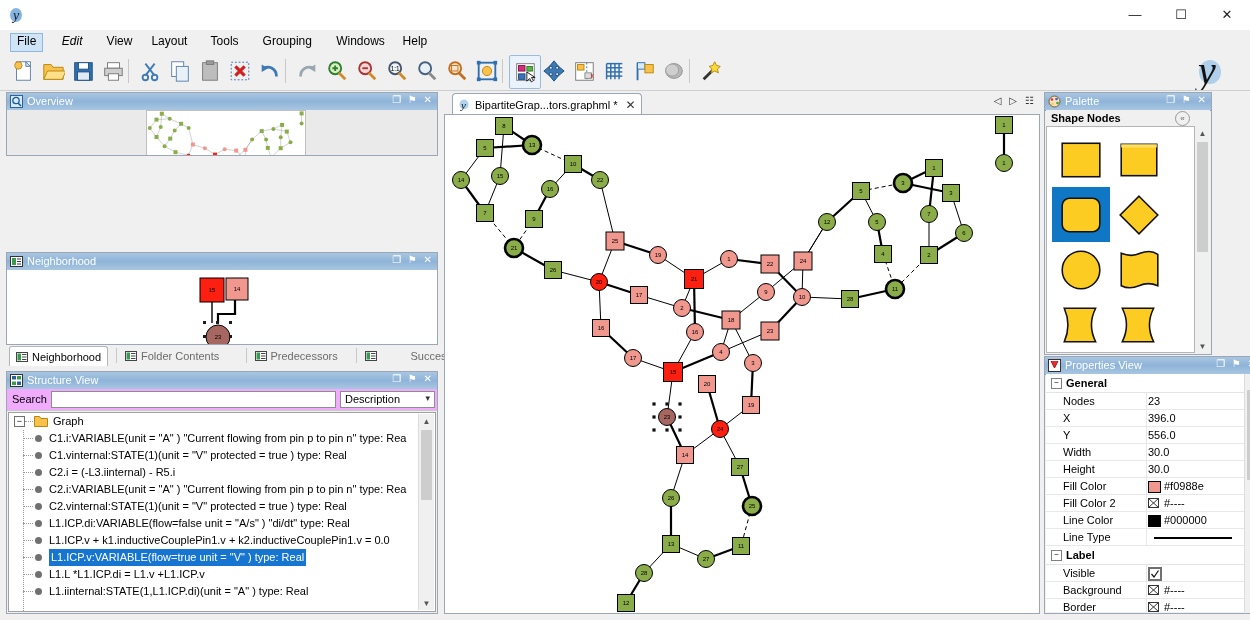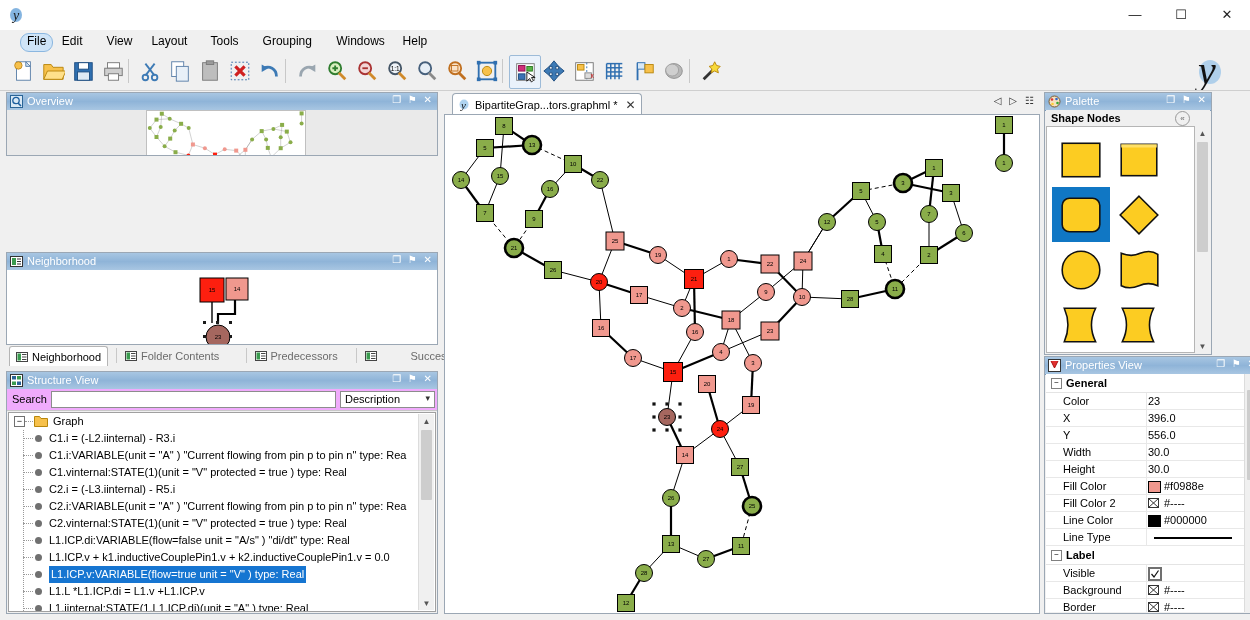--- a/index.html
+++ b/index.html
@@ -135,22 +135,22 @@
     <svg class="tb-icon" viewBox="0 0 18 18">
       <ellipse cx="8" cy="9" rx="6" ry="7" fill="#5b9bd5" opacity="0.75"></ellipse>
       <text x="5" y="14" font-family="Liberation Serif, serif" font-size="14" font-style="italic" fill="#1a1a1a">y</text>
     </svg>
     <div class="wbtn wmin">—</div>
     <div class="wbtn wmax">☐</div>
     <div class="wbtn wclose">✕</div>
   </div>
 
   <div class="menubar" id="menubar">
-      <div class="menu-item active" style="left: 20px; border-radius: 9px;">File</div>
-      <div class="menu-item" style="left: 54.8px;">Edit</div>
+      <div class="menu-item active" style="left: 10px;">File</div>
+      <div class="menu-item" style="left: 54.8px; font-style: italic;">Edit</div>
       <div class="menu-item" style="left: 99.6px;">View</div>
       <div class="menu-item" style="left: 144.4px;">Layout</div>
       <div class="menu-item" style="left: 203.6px;">Tools</div>
       <div class="menu-item" style="left: 255.6px;">Grouping</div>
       <div class="menu-item" style="left: 329.2px;">Windows</div>
       <div class="menu-item" style="left: 395.6px;">Help</div>
     </div>
 
   <div class="toolbar" id="toolbar">
       <div class="tbtn" style="left: 8px;">
@@ -583,25 +583,20 @@
           <div class="tree-root">
             <span style="position:absolute;left:5px;top:3px;width:9px;height:9px;border:1px solid #707070;background:#fff;font-size:9px;line-height:8px;text-align:center;">−</span>
             <span style="position:absolute;left:16px;top:8px;width:8px;border-top:1px dotted #999;"></span>
             <svg style="position:absolute;left:25px;top:2px;" width="14" height="12" viewBox="0 0 14 12">
               <path d="M0.5 1.5 h5 l1.5 2 h6.5 v8 h-13 Z" fill="#f7c14b" stroke="#b8860b"></path>
             </svg>
             <span style="position:absolute;left:44px;top:0;">Graph</span>
           </div>
           <div style="position: relative;">
             <div class="vline" style="left:14px;top:0;height:187px;"></div>
-            <div class="tree-row">
-              <span class="dotline"></span>
-              <span class="bullet"></span>
-              <span class="tx">C1.i = (-L2.iinternal) - R3.i</span>
-            </div>
             <div class="tree-row">
               <span class="dotline"></span>
               <span class="bullet"></span>
               <span class="tx">C1.i:VARIABLE(unit = "A" )  "Current flowing from pin p to pin n" type: Rea</span>
             </div>
             <div class="tree-row">
               <span class="dotline"></span>
               <span class="bullet"></span>
               <span class="tx">C1.vinternal:STATE(1)(unit = "V" protected = true )  type: Real</span>
             </div>
@@ -966,21 +961,21 @@
       <div class="pt-text">Properties View</div>
       <div class="pt-btns">❐ ⚑ ✕</div>
     </div>
     <div class="pv-body">
       <div class="pv-grid" id="pvgrid">
           <div class="pv-group">
             <span class="gx">−</span>
             <span class="gt">General</span>
           </div>
           <div class="pv-row">
-            <span class="k">Color</span>
+            <span class="k">Nodes</span>
             <span class="cellborder"></span>
             <span class="v">23</span>
           </div>
           <div class="pv-row">
             <span class="k">X</span>
             <span class="cellborder"></span>
             <span class="v">396.0</span>
           </div>
           <div class="pv-row">
             <span class="k">Y</span>

